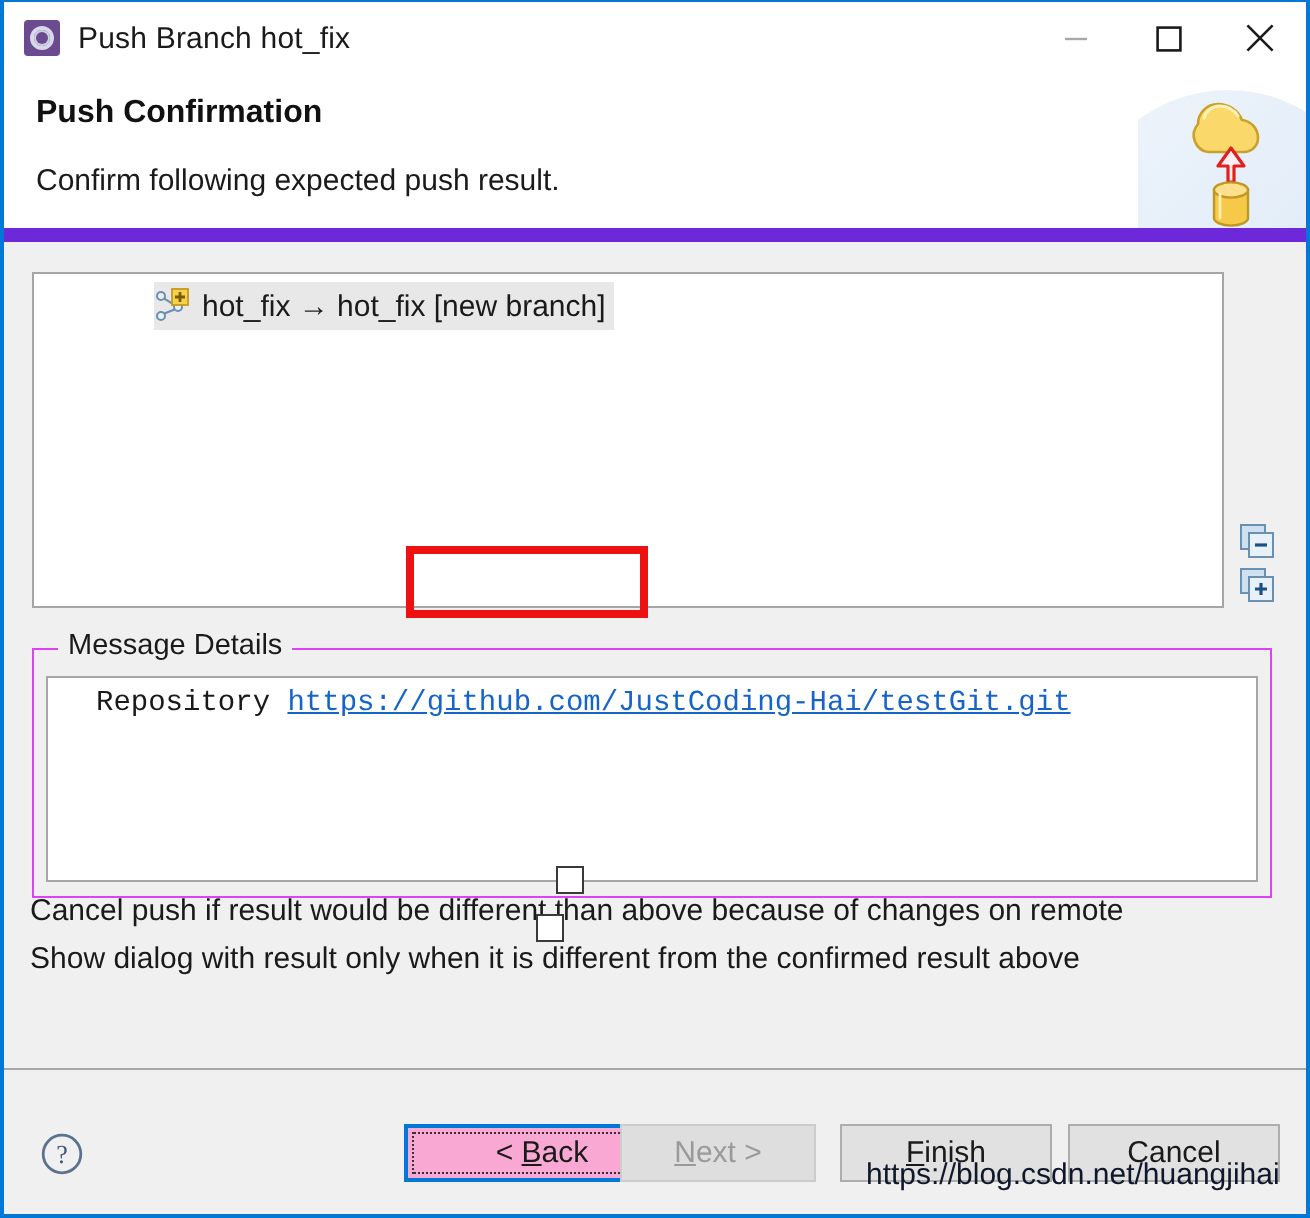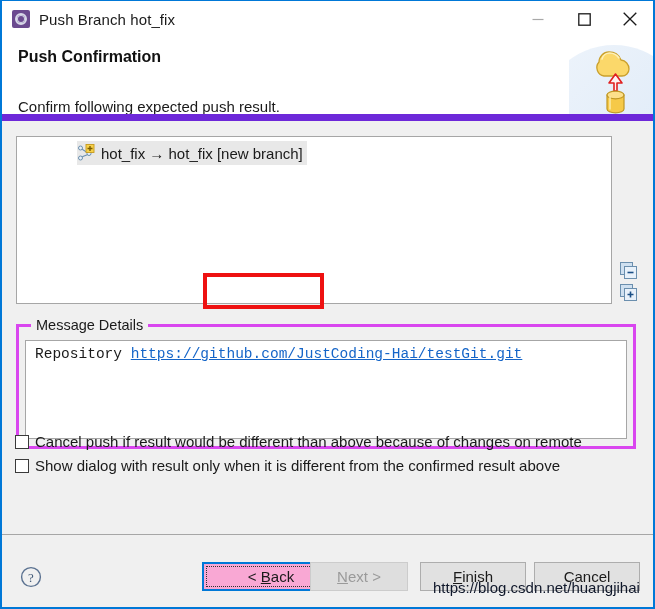--- a/index.html
+++ b/index.html
@@ -98,21 +98,20 @@
     left: 16px; top: 11px;
     font-size: 16px;
     font-weight: bold;
     color: #111111;
   }
   #header-desc {
     position: absolute;
     left: 16px; top: 45px;
     font-size: 15px;
     color: #1a1a1a;
-    margin-top: 16px;
   }
   #header-banner {
     position: absolute;
     right: 0; top: 0;
     width: 84px; height: 83px;
     overflow: hidden;
   }
   #header-banner .swoosh {
     position: absolute;
     left: -30px; top: 8px;
@@ -176,59 +175,60 @@
     margin-bottom: 4px;
     position: relative;
   }
 
   
   #group {
     position: absolute;
     left: 14px; top: 203px;
     width: 620px; height: 125px;
     box-sizing: border-box;
-    border: 3px solid #d946ef;
+    border: 1px solid #d946ef;
     border-radius: 0;
   }
   #group-title {
     position: absolute;
     left: 12px; top: -10px;
     background: #f0f0f0;
     padding: 0 5px;
     font-size: 14.5px;
     color: #1a1a1a;
   }
   #group-field {
     position: absolute;
     left: 6px; top: 13px;
     right: 6px; bottom: 7px;
     background: #ffffff;
     border: 1px solid #a6a6a6;
     box-sizing: border-box;
-    padding: 5px 9px;
+    padding: 5px 24px;
     overflow: hidden;
   }
   .repo-line {
     font-family: "Liberation Mono", monospace;
     font-size: 14.5px;
     color: #1a1a1a;
     white-space: nowrap;
   }
   .repo-link {
     color: #1565c8;
     text-decoration: underline;
     font-family: "Liberation Mono", monospace;
   }
 
   
   .checkrow {
     position: absolute;
     left: 13px;
     display: flex;
     align-items: center;
+    flex-direction: column;
   }
   #check1 { top: 312px; }
   #check2 { top: 336px; }
   .cbox {
     width: 14px; height: 14px;
     background: #ffffff;
     border: 1px solid #3a3a3a;
     box-sizing: border-box;
     margin-right: 6px;
     flex: none;

